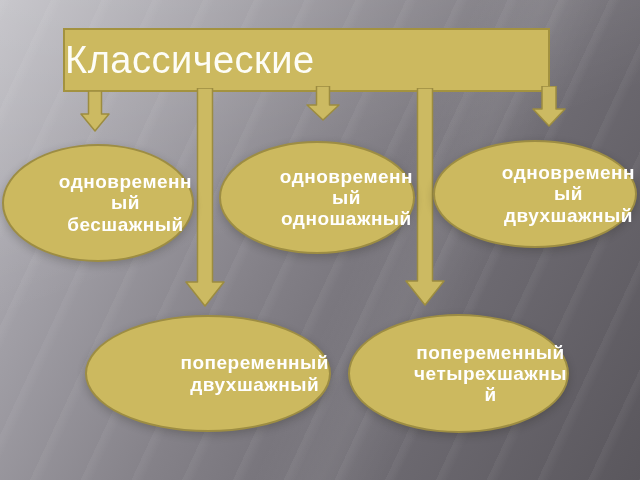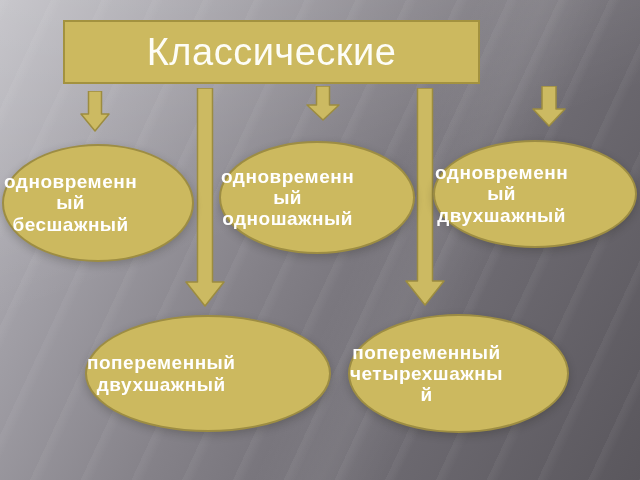--- a/index.html
+++ b/index.html
@@ -16,40 +16,40 @@
     position: absolute; inset: 0;
     background:
       linear-gradient(115deg, rgba(255,255,255,0) 55%, rgba(255,255,255,0.07) 63%, rgba(255,255,255,0) 72%),
       repeating-linear-gradient(115deg,
         rgba(255,255,255,0.045) 0px, rgba(255,255,255,0.045) 3px,
         rgba(255,255,255,0) 11px, rgba(255,255,255,0) 46px);
     pointer-events: none;
   }
   .title-box {
     position: absolute;
-    left: 63px; top: 20px; width: 417px; height: 64px;
+    left: 63px; top: 28px; width: 487px; height: 64px;
     box-sizing: border-box;
     background: #ccb95f;
     border: 2px solid #a3923f;
-    display: flex; align-items: center; justify-content: center;
+    display: flex; align-items: center; 
   }
   .title-text {
     color: #fdfdf7;
     font-size: 38px;
     letter-spacing: 0.5px;
     white-space: nowrap;
   }
   .arrow { position: absolute; }
   .node {
     position: absolute;
     box-sizing: border-box;
     background: #ccb95f;
     border: 2px solid #9d8d43;
     border-radius: 50%;
-    display: flex; align-items: center; justify-content: flex-start;
+    display: flex; align-items: center; justify-content: flex-end;
     text-align: center;
     box-shadow: 0 3px 9px rgba(25,22,12,0.22);
   }
   .node-label {
     color: #ffffff;
     font-weight: 700;
     font-size: 19px;
     line-height: 1.12;
     letter-spacing: 0.5px;
     white-space: pre-line;

